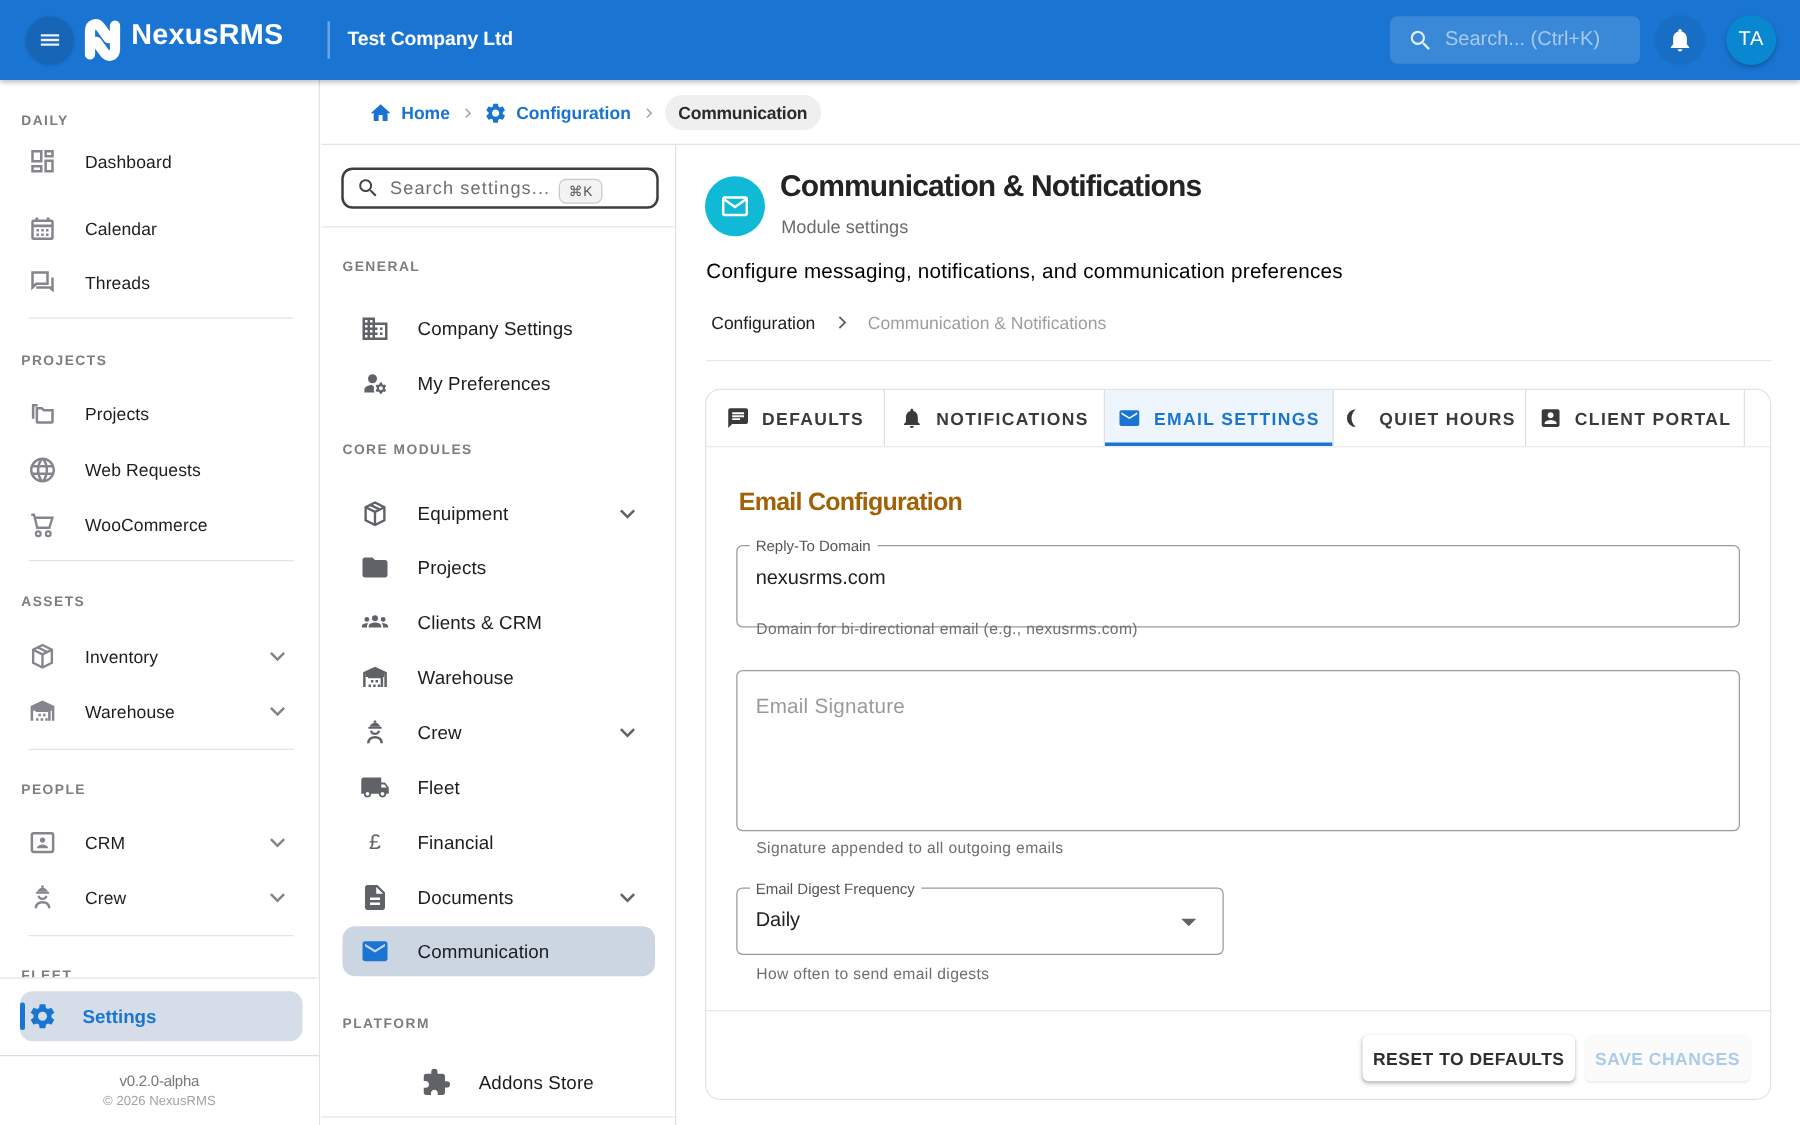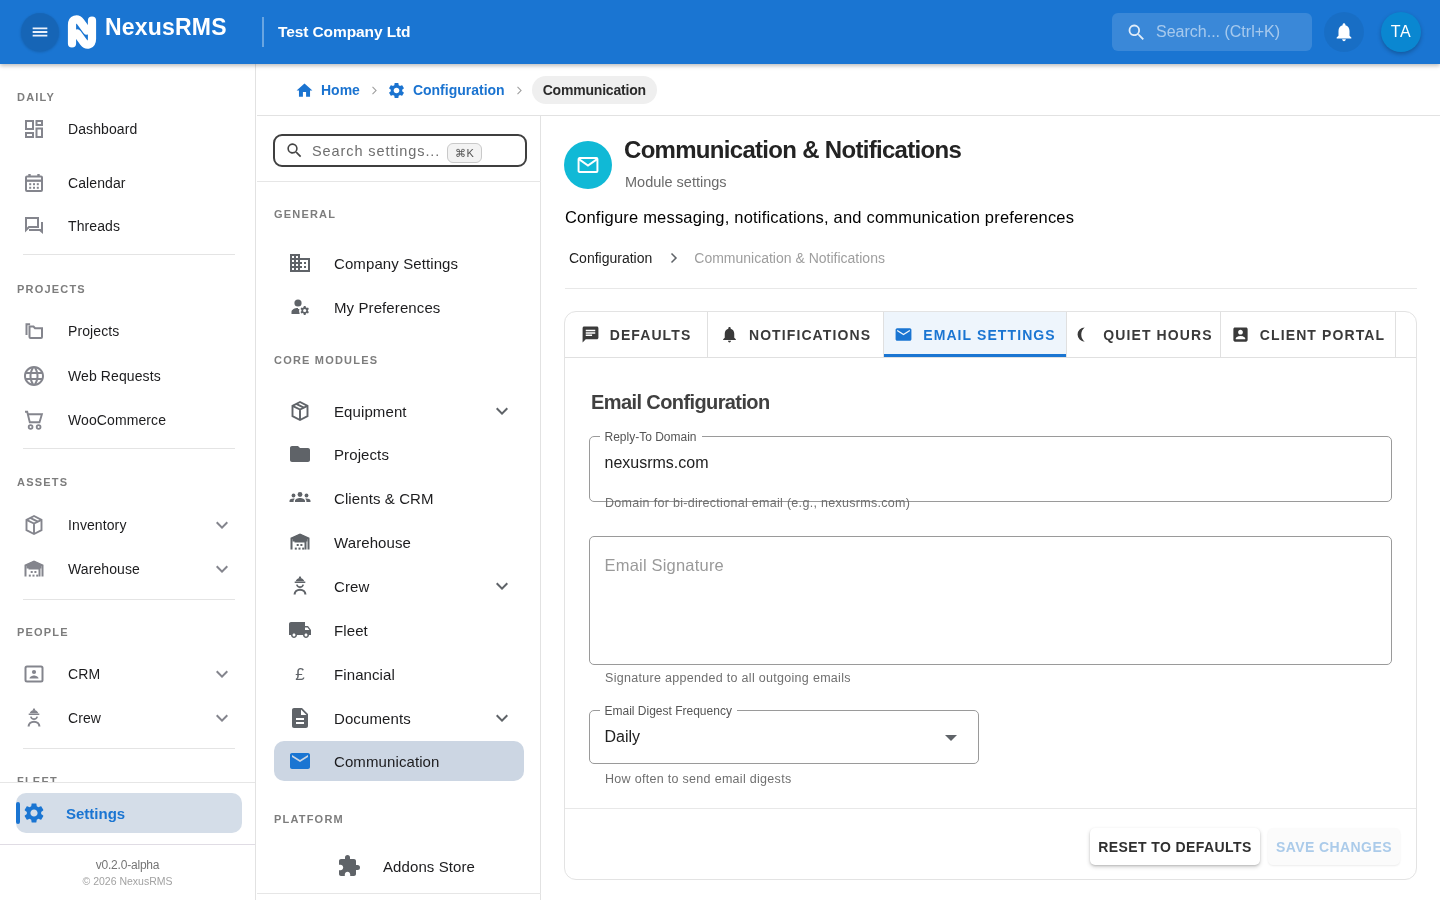--- a/index.html
+++ b/index.html
@@ -93,21 +93,21 @@
 #card { position:absolute; left:22px; top:203px; width:853px; height:569px;
   border:1px solid #e3e3e3; border-radius:12px; background:#fff; }
 #tabs { position:absolute; left:0; top:0; width:851px; height:46px; display:flex;
   border-bottom:1px solid #e0e0e0; border-radius:12px 12px 0 0; overflow:hidden;}
 .tab { display:flex; align-items:center; justify-content:center; border-right:1px solid #e0e0e0;
   font-size:14px; font-weight:700; color:#3a3a3a; letter-spacing:1.1px; }
 .tab svg { margin-right:10px; }
 .tab.active { background:#eef5fc; color:#1a75d2; box-shadow:inset 0 -3px 0 #1a75d2; }
 .tab:last-child { border-right:1px solid #e0e0e0; }
 
-#ftitle { position:absolute; left:26px; top:79px; font-size:20px; font-weight:700; color:#404040; letter-spacing:-0.6px;}
+#ftitle { position:absolute; left:26px; top:79px; font-size:20px; font-weight:700; color:#a16207; letter-spacing:-0.6px;}
 
 .field { position:absolute; border:1px solid #9a9a9a; border-radius:5px; background:#fff; }
 .flabel { position:absolute; top:-7px; left:10px; background:#fff; padding:0 5px; font-size:12px; color:#555; }
 .fvalue { position:absolute; left:15px; font-size:16px; color:#212121; }
 .fplace { position:absolute; left:15px; font-size:16.5px; color:#9a9a9a; letter-spacing:0.2px;}
 .helper { position:absolute; font-size:12.5px; color:#6f6f6f; left:40px; letter-spacing:0.3px;}
 #selarrow { position:absolute; width:0; height:0; border-left:6px solid transparent;
   border-right:6px solid transparent; border-top:6px solid #5f6368; }
 
 #cdiv { position:absolute; left:0; top:496px; width:851px; border-top:1px solid #e8e8e8; }

